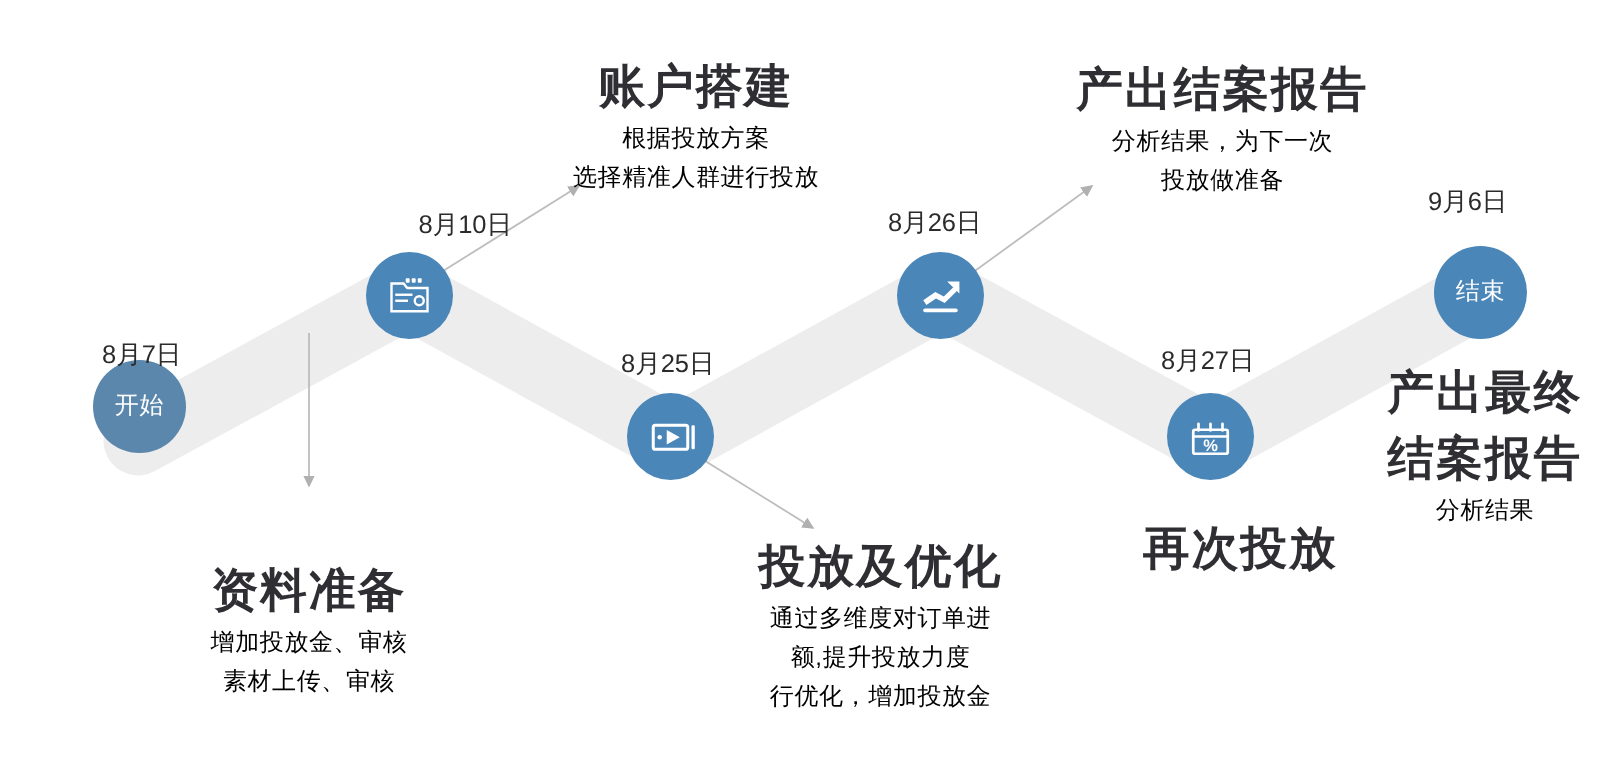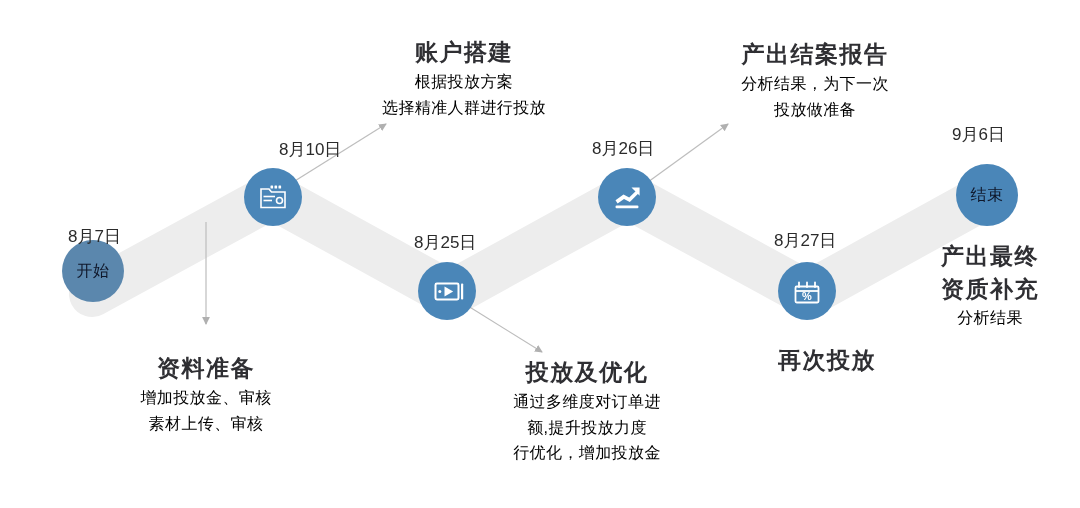--- a/index.html
+++ b/index.html
@@ -36,21 +36,21 @@
     position: absolute;
     border-radius: 50%;
     z-index: 4;
     display: flex;
     align-items: center;
     justify-content: center;
     box-sizing: border-box;
   }
   .node-icon { width: 100%; height: 100%; display: block; }
   .node-text {
-    color: #0f172a;
+    color: #ffffff;
     font-size: 16px;
     letter-spacing: 0.5px;
     line-height: 1;
     white-space: nowrap;
   }
 
   
   .date-label {
     position: absolute;
     z-index: 5;
@@ -61,21 +61,21 @@
   }
 
   
   .block {
     position: absolute;
     z-index: 5;
   }
   .block .title {
     font-weight: bold;
     color: #2f2f33;
-    font-size: 23px;
+    font-size: 31px;
     line-height: 1.42;
     letter-spacing: 1.5px;
     white-space: nowrap;
   }
   .block .title.stack { white-space: normal; }
   .block .desc {
     color: #000000;
     font-size: 16px;
     line-height: 1.62;
     letter-spacing: 0.4px;
@@ -104,21 +104,21 @@
 
     <line x1="468" y1="306" x2="542" y2="352" stroke="#bdbdbd" stroke-width="1.2" marker-end="url(#arrowhead)"></line>
 
     <line x1="648" y1="182" x2="728" y2="124" stroke="#bdbdbd" stroke-width="1.2" marker-end="url(#arrowhead)"></line>
   </svg>
 
   <div class="date-label" style="left:68px; top:228px;">8月7日</div>
   <div class="node" style="left:62px; top:240px; width:62px; height:62px; background:#5b87ad;">
     <span class="node-text">开始</span>
   </div>
-  <div class="block ta-center" style="left:90px; top:352px; width:232px;">
+  <div class="block ta-center" style="left:90px; top:372px; width:232px;">
     <div class="title">资料准备</div>
     <div class="desc">
       <div>增加投放金、审核</div>
       <div>素材上传、审核</div>
     </div>
   </div>
 
   <div class="date-label" style="left:236px; top:141px;margin-left:43px;">8月10日</div>
   <div class="node" style="left:244px; top:168px; width:58px; height:58px; background:#4a86b8;">
     <svg class="node-icon" viewBox="0 0 58 58" xmlns="http://www.w3.org/2000/svg">
@@ -200,20 +200,20 @@
     <div class="title">再次投放</div>
   </div>
 
   <div class="date-label" style="left:952px; top:126px;">9月6日</div>
   <div class="node" style="left:956px; top:164px; width:62px; height:62px; background:#4a86b8;">
     <span class="node-text">结束</span>
   </div>
   <div class="block ta-center" style="left:906px; top:240px; width:168px;">
     <div class="title stack">
       <div>产出最终</div>
-      <div>资质补充</div>
+      <div>结案报告</div>
     </div>
     <div class="desc">
       <div>分析结果</div>
     </div>
   </div>
 
 </div>
 
 </body></html>

